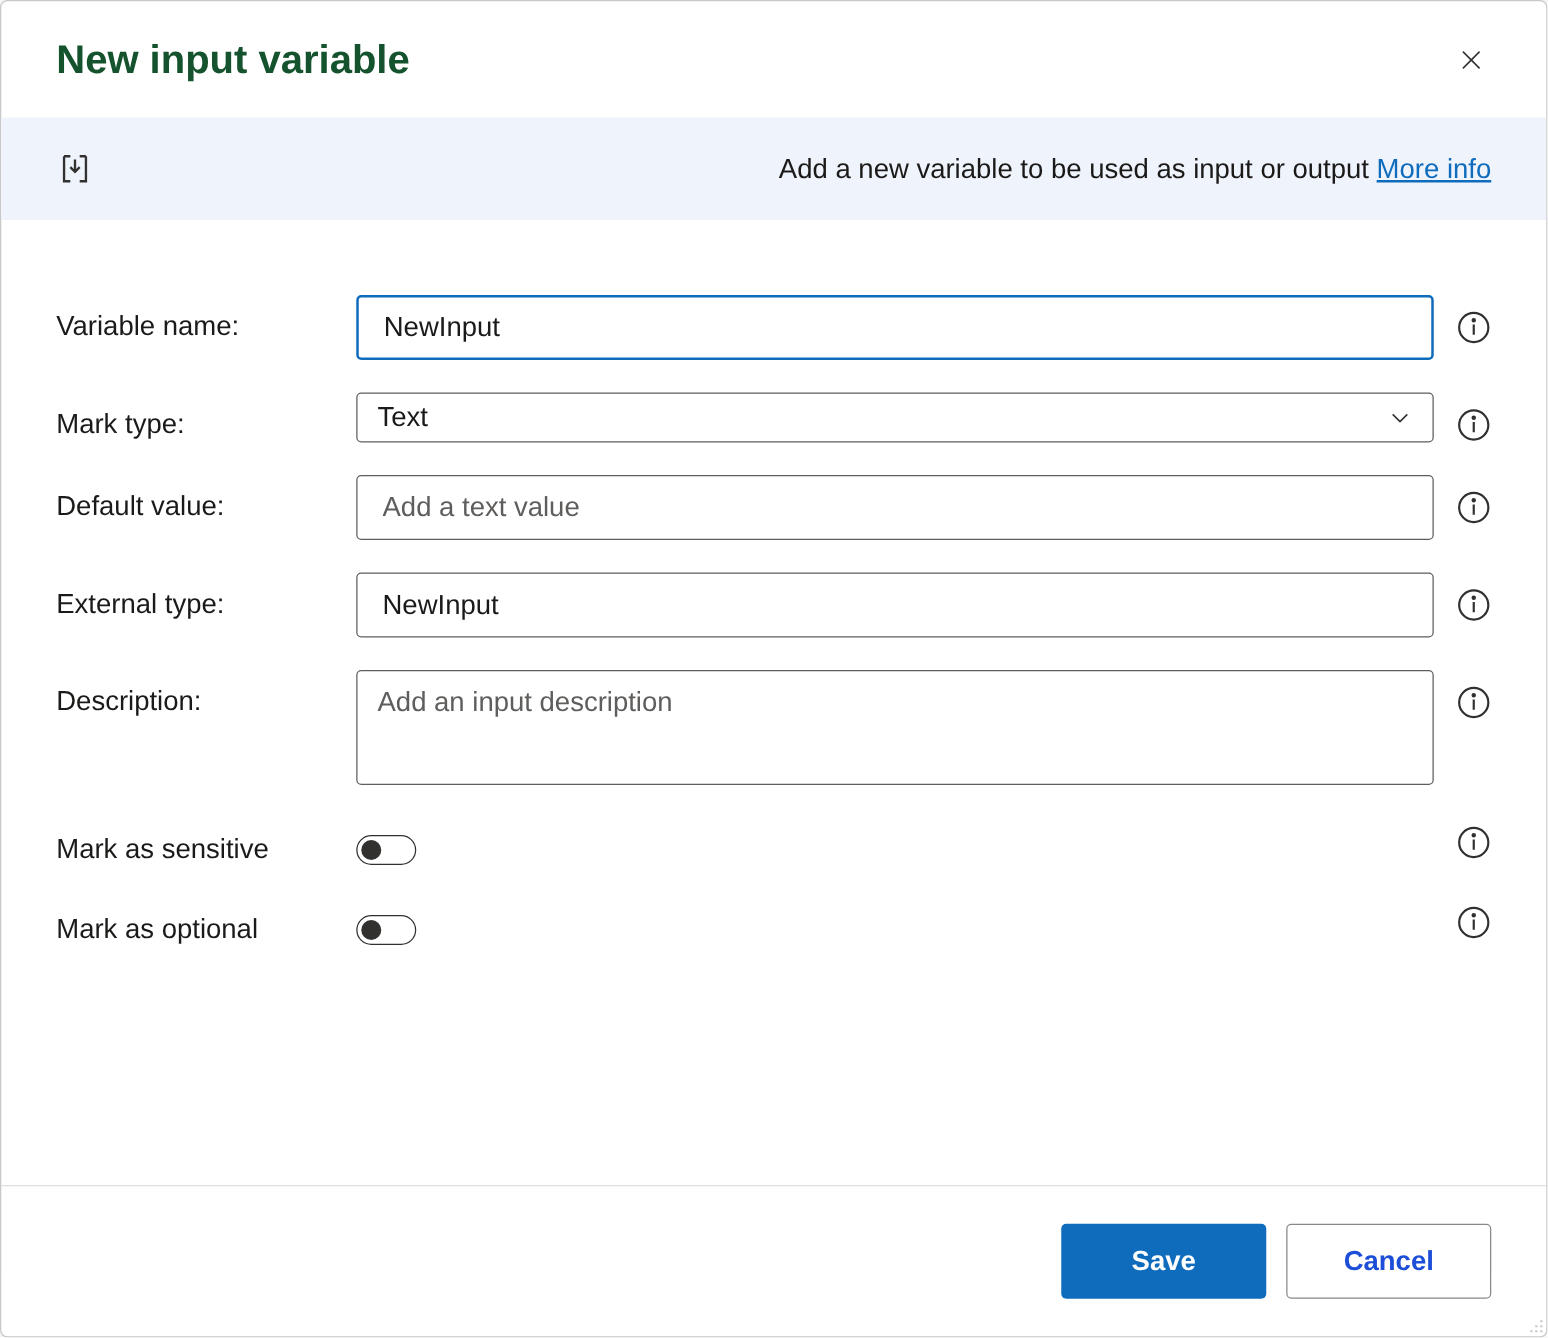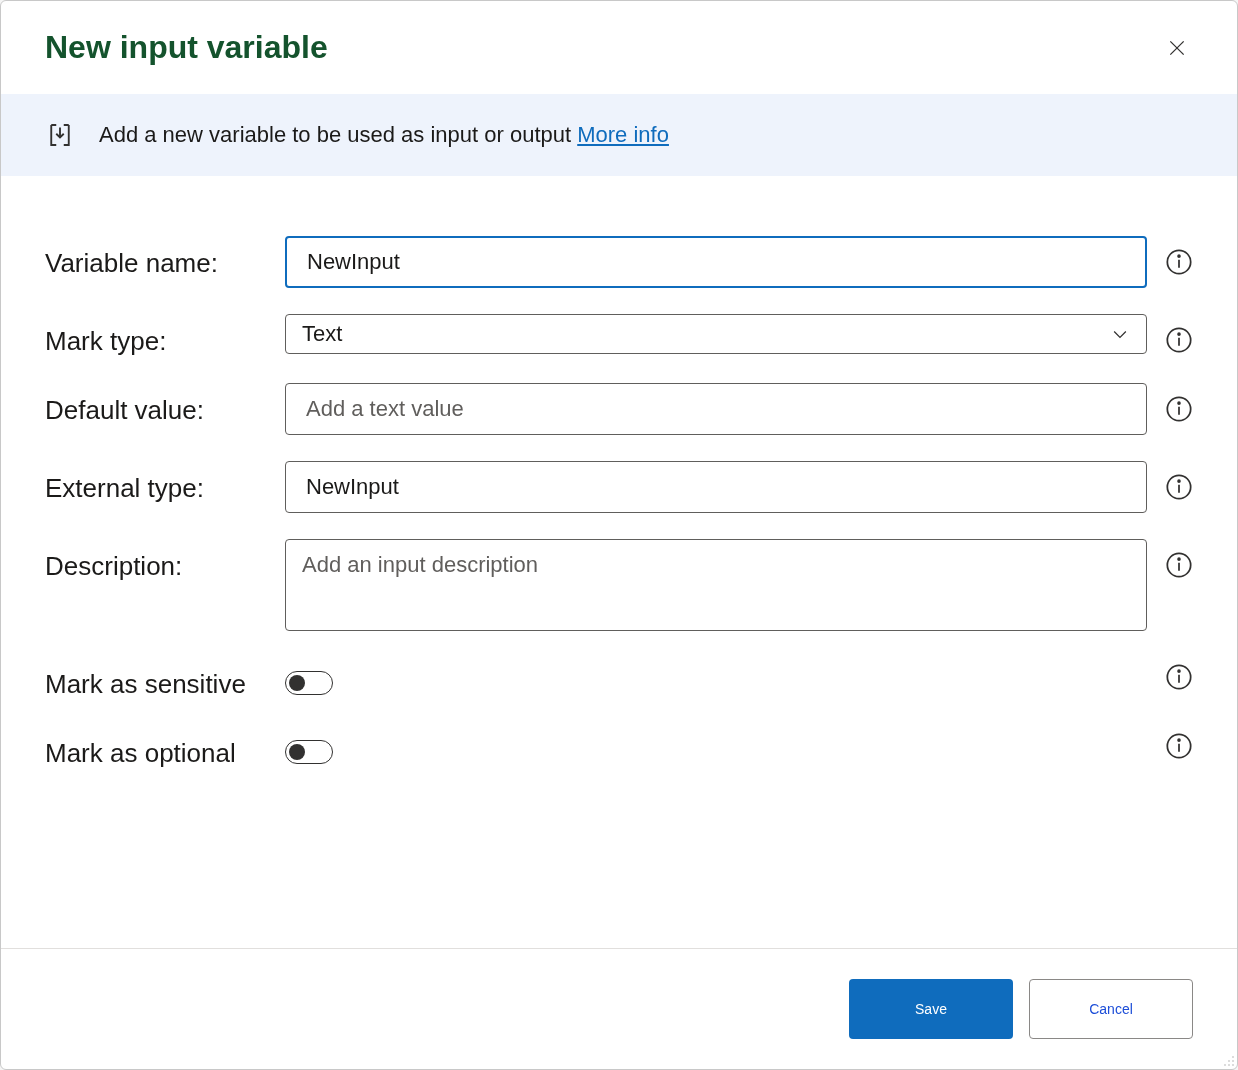--- a/index.html
+++ b/index.html
@@ -51,20 +51,21 @@
       height: 20px;
     }
     .info-banner {
       background: #eef3fc;
       padding: 26px 44px;
       display: flex;
       align-items: center;
       gap: 24px;
       font-size: 22px;
       color: #1b1a19;
+      justify-content: space-between;
     }
     .banner-icon {
       width: 30px;
       height: 30px;
       display: flex;
       align-items: center;
       justify-content: center;
     }
     .banner-text {
       display: inline;
@@ -79,21 +80,21 @@
       padding: 60px 44px 20px 44px;
     }
     .form-row {
       display: flex;
       align-items: flex-start;
       margin-bottom: 26px;
     }
     .form-label {
       width: 240px;
       flex-shrink: 0;
-      font-size: 26px;
+      font-size: 22px;
       color: #1b1a19;
       padding-top: 12px;
     }
     .form-control-wrap {
       flex: 1;
       display: flex;
       align-items: flex-start;
       gap: 18px;
     }
     .text-input, .select-input, .textarea-input {
@@ -175,22 +176,22 @@
       border-top: 1px solid #e1dfdd;
       padding: 30px 44px;
       display: flex;
       justify-content: flex-end;
       gap: 16px;
     }
     .btn {
       height: 60px;
       min-width: 164px;
       padding: 0 32px;
-      font-size: 14px;
-      font-weight: 400;
+      font-size: 22px;
+      font-weight: 700;
       border-radius: 4px;
       cursor: pointer;
       display: flex;
       align-items: center;
       justify-content: center;
       font-family: inherit;
     }
     .btn-primary {
       background: #0f6cbd;
       color: #fff;

